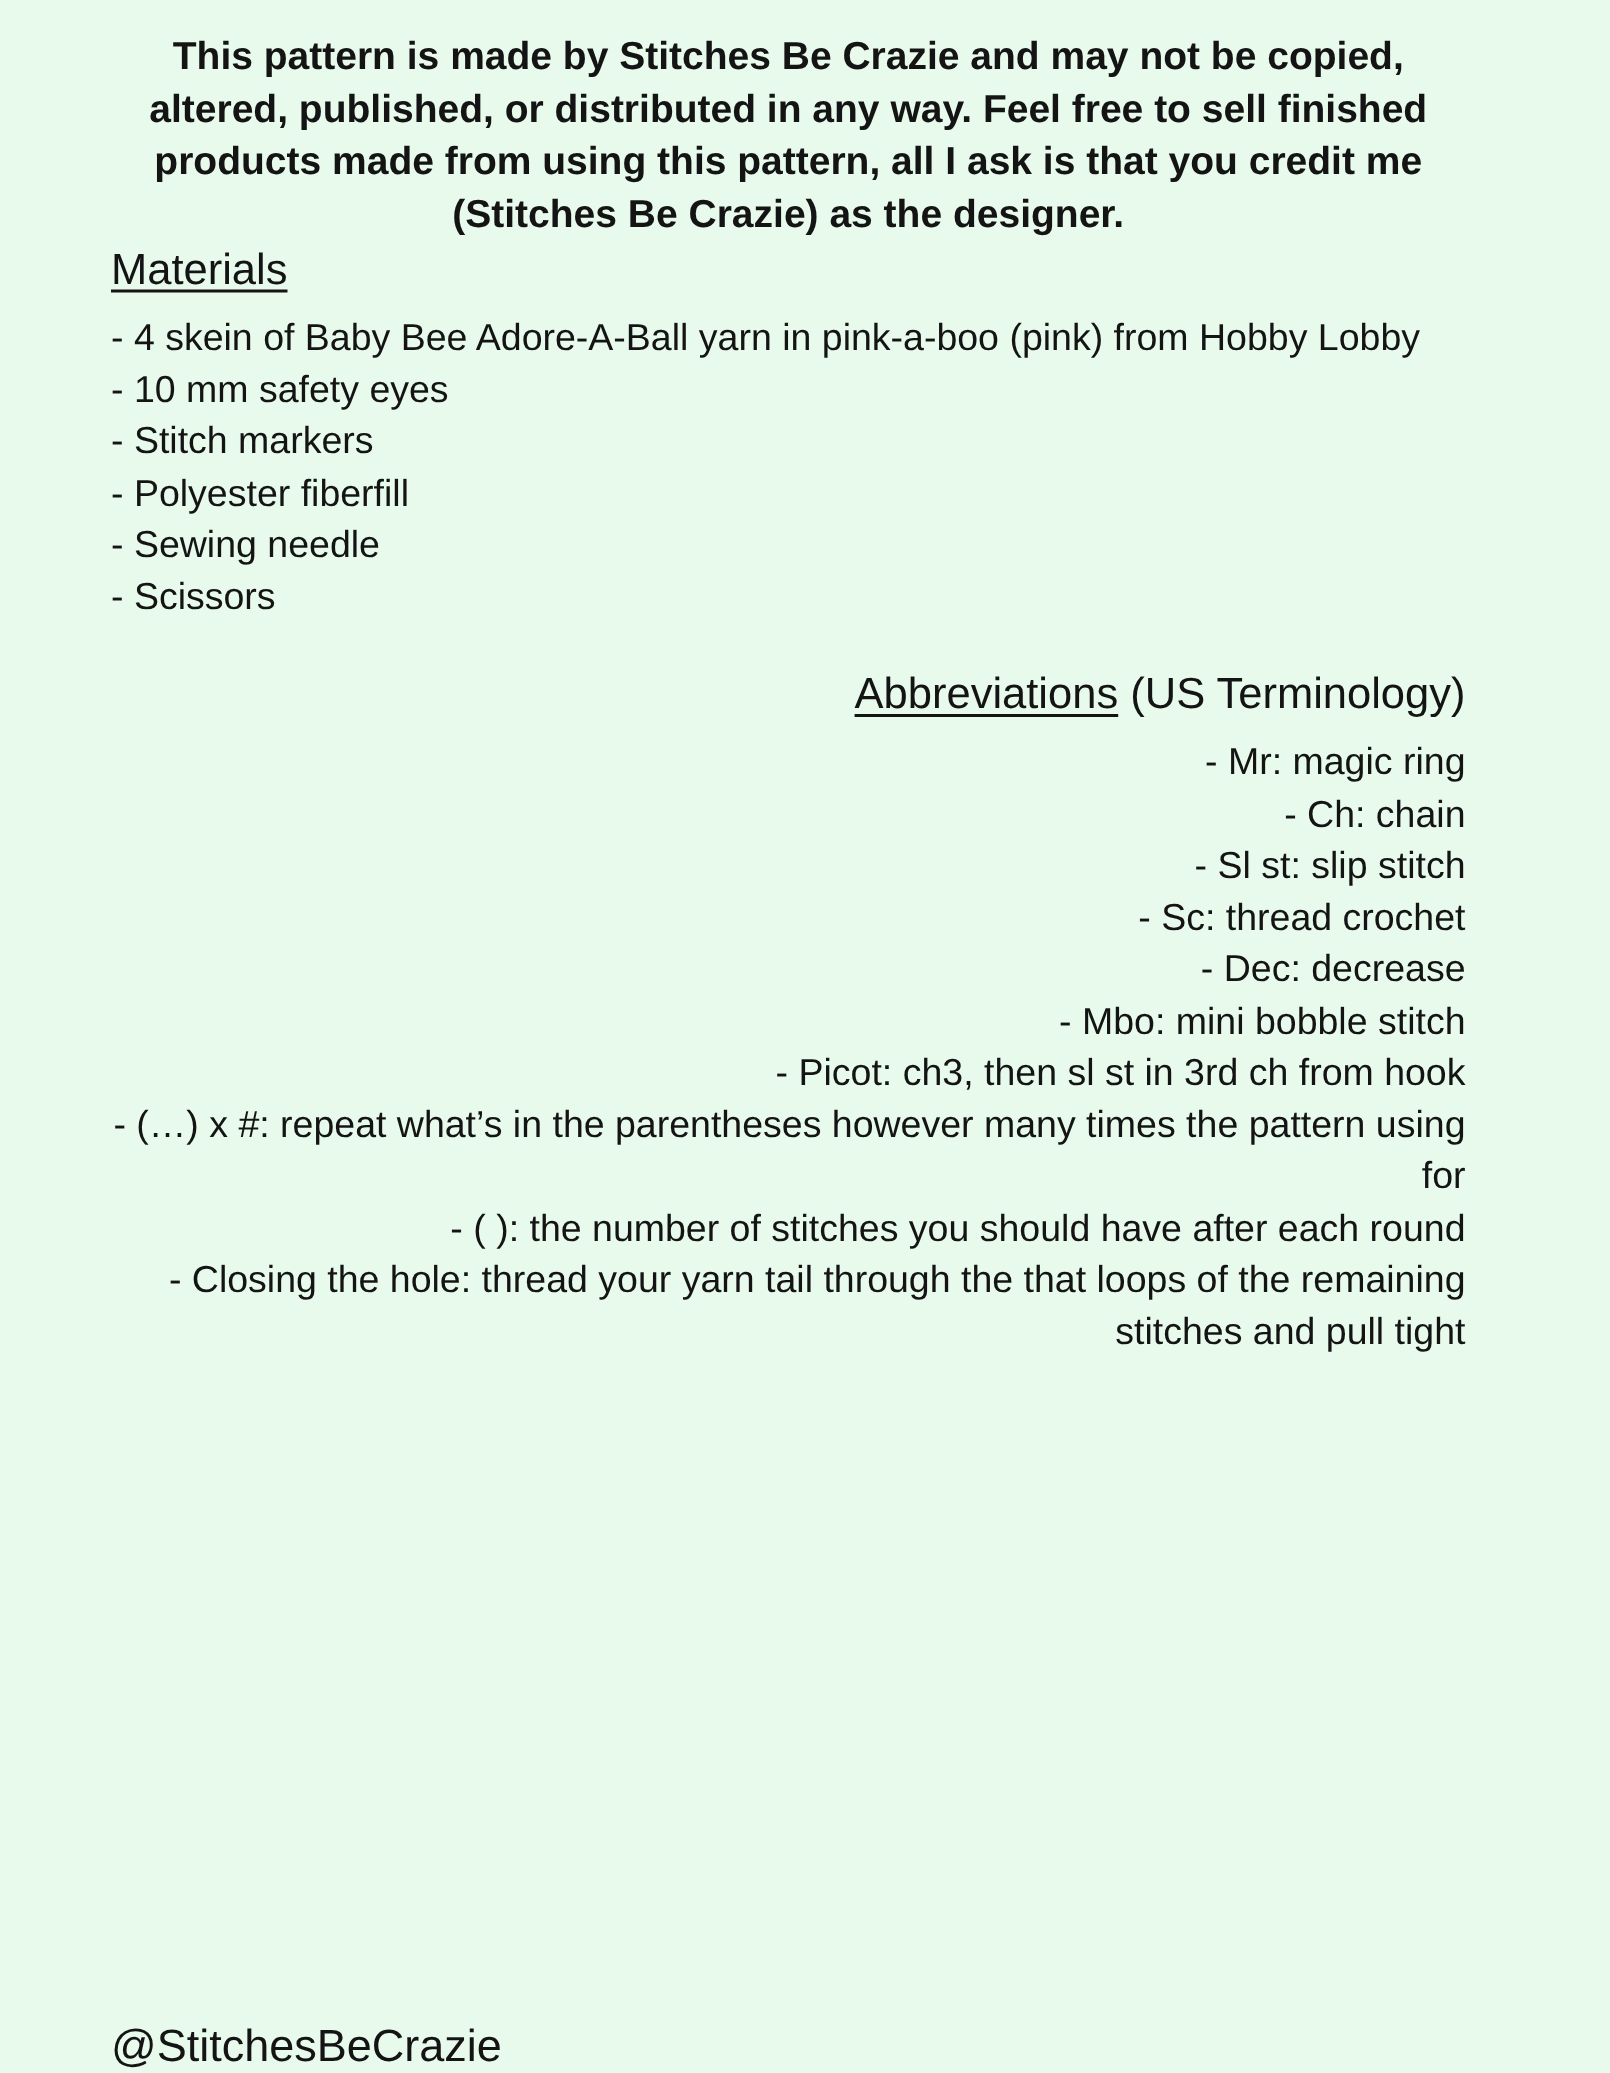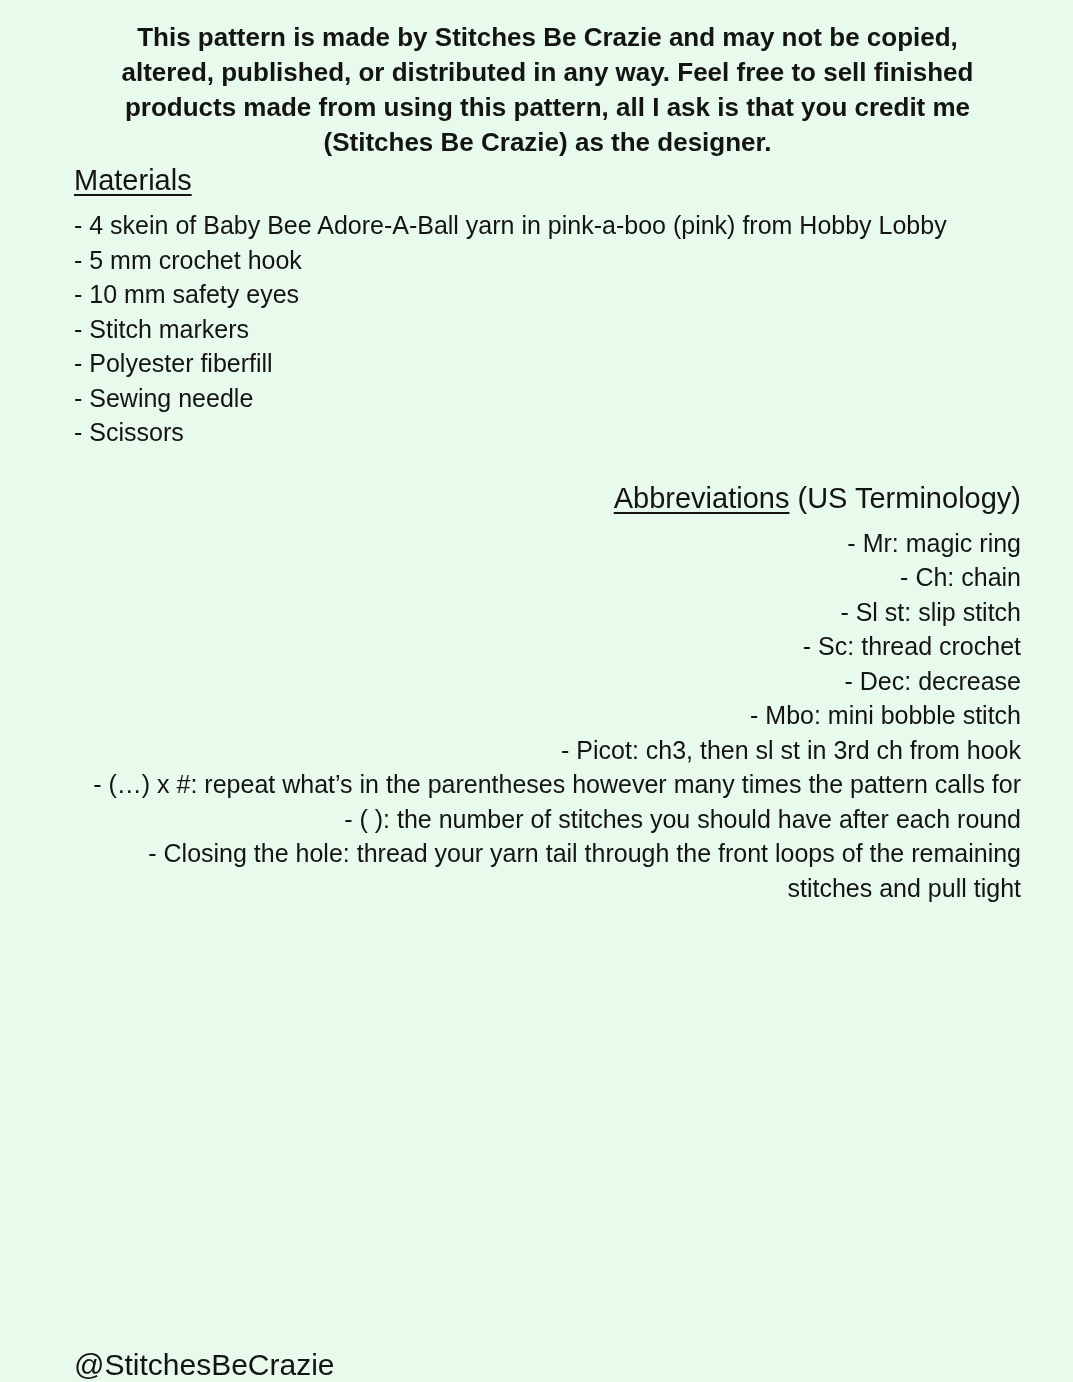--- a/index.html
+++ b/index.html
@@ -13,21 +13,21 @@
     overflow: hidden;
     font-family: "Liberation Sans", "DejaVu Sans", sans-serif;
     color: #141414;
     position: relative;
   }
   .page {
     position: relative;
     width: 1073px;
     height: 1382px;
     box-sizing: border-box;
-    padding: 20px 52px 0 74px;
+    padding: 20px 96px 0 74px;
   }
   .copyright {
     font-weight: bold;
     font-size: 26px;
     line-height: 35px;
     text-align: center;
     max-width: 918px;
     margin: 0 auto;
   }
   .section {
@@ -61,37 +61,36 @@
 </head>
 <body>
 
 <div class="page">
 
   <p class="copyright">This pattern is made by Stitches Be Crazie and may not be copied, altered, published, or distributed in any way. Feel free to sell finished products made from using this pattern, all I ask is that you credit me (Stitches Be Crazie) as the designer.</p>
 
   <div class="section materials">
     <h2 class="section-heading"><span class="underlined">Materials</span></h2>
     <div class="line">- 4 skein of Baby Bee Adore-A-Ball yarn in pink-a-boo (pink) from Hobby Lobby</div>
-    <div class="line">- 5 mm crochet hook</div>
     <div class="line">- 10 mm safety eyes</div>
     <div class="line">- Stitch markers</div>
     <div class="line">- Polyester fiberfill</div>
     <div class="line">- Sewing needle</div>
     <div class="line">- Scissors</div>
   </div>
 
   <div class="section abbreviations">
     <h2 class="section-heading"><span class="underlined">Abbreviations</span><span> (US Terminology)</span></h2>
     <div class="line">- Mr: magic ring</div>
     <div class="line">- Ch: chain</div>
     <div class="line">- Sl st: slip stitch</div>
     <div class="line">- Sc: thread crochet</div>
     <div class="line">- Dec: decrease</div>
     <div class="line">- Mbo: mini bobble stitch</div>
     <div class="line">- Picot: ch3, then sl st in 3rd ch from hook</div>
-    <div class="line">- (…) x #: repeat what’s in the parentheses however many times the pattern calls for</div>
+    <div class="line">- (…) x #: repeat what’s in the parentheses however many times the pattern using for</div>
     <div class="line">- ( ): the number of stitches you should have after each round</div>
-    <div class="line">- Closing the hole: thread your yarn tail through the front loops of the remaining stitches and pull tight</div>
+    <div class="line">- Closing the hole: thread your yarn tail through the that loops of the remaining stitches and pull tight</div>
   </div>
 
   <div class="footer">@StitchesBeCrazie</div>
 
 </div>
 
 </body></html>

